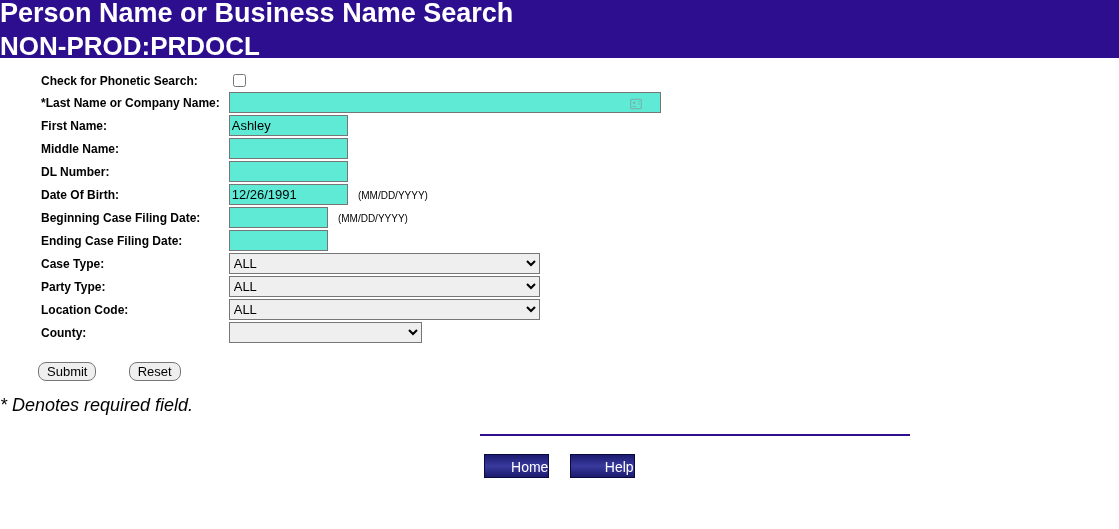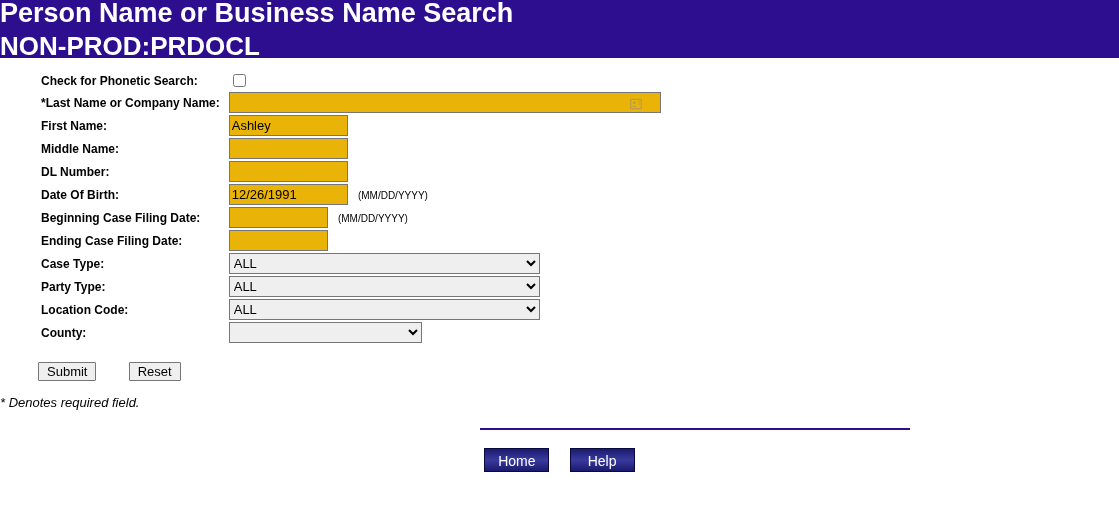--- a/index.html
+++ b/index.html
@@ -47,21 +47,21 @@
       font-weight: bold;
       font-size: 12px;
       padding-right: 6px;
     }
     input[type="text"] {
       font-family: Arial, Helvetica, sans-serif;
       font-size: 13px;
       height: 21px;
       padding: 1px 2px;
       border: 1px solid #767676;
-      background: #eab308;
+      background: #5eead4;
     }
     .input-wide {
       width: 432px;
       border: 2px solid #5a5a5a;
       height: 24px;
     }
     .input-med {
       width: 119px;
     }
     .input-short {
@@ -86,50 +86,50 @@
     }
     .button-row {
       padding: 18px 0 0 38px;
     }
     .btn {
       font-family: Arial, Helvetica, sans-serif;
       font-size: 13px;
       padding: 1px 8px;
       background: #efefef;
       border: 1px solid #767676;
-      border-radius: 1px;
+      border-radius: 8px;
       cursor: pointer;
     }
     .btn + .btn {
       margin-left: 28px;
     }
     .footnote {
       font-style: italic;
-      font-size: 13px;
+      font-size: 18px;
       padding: 14px 0 0 0;
     }
     .footer-area {
       margin-top: 18px;
       text-align: center;
     }
     .footer-rule {
       width: 430px;
       height: 2px;
       background: #2c0e8e;
       margin: 0 auto 18px 480px;
     }
     .nav-btn {
       display: inline-block;
       width: 65px;
       height: 24px;
       line-height: 24px;
       color: #ffffff;
       font-size: 14px;
       font-weight: normal;
-      text-align: center;
+      text-align: right;
       cursor: pointer;
       background: linear-gradient(to bottom, #1a1a6e 0%, #3a3a9e 50%, #1a1a6e 100%);
       border: 1px solid #0a0a3e;
       margin: 0 8px;
     }
     .contact-icon {
       position: absolute;
       right: 18px;
       width: 14px;
       height: 14px;

